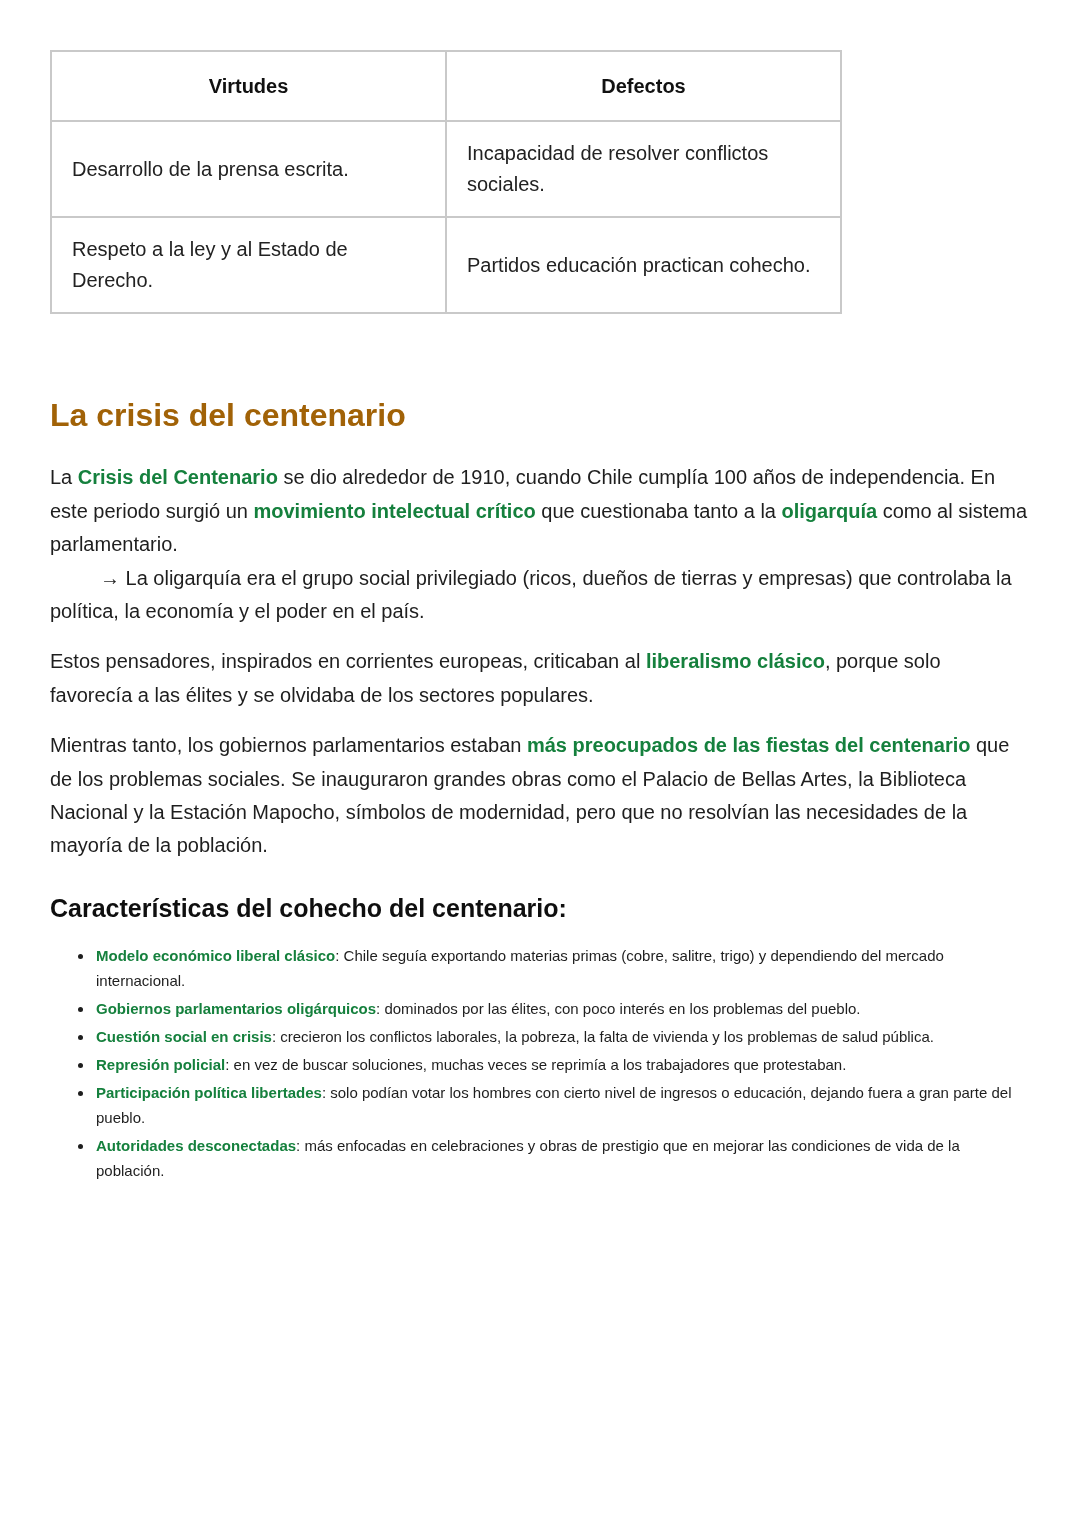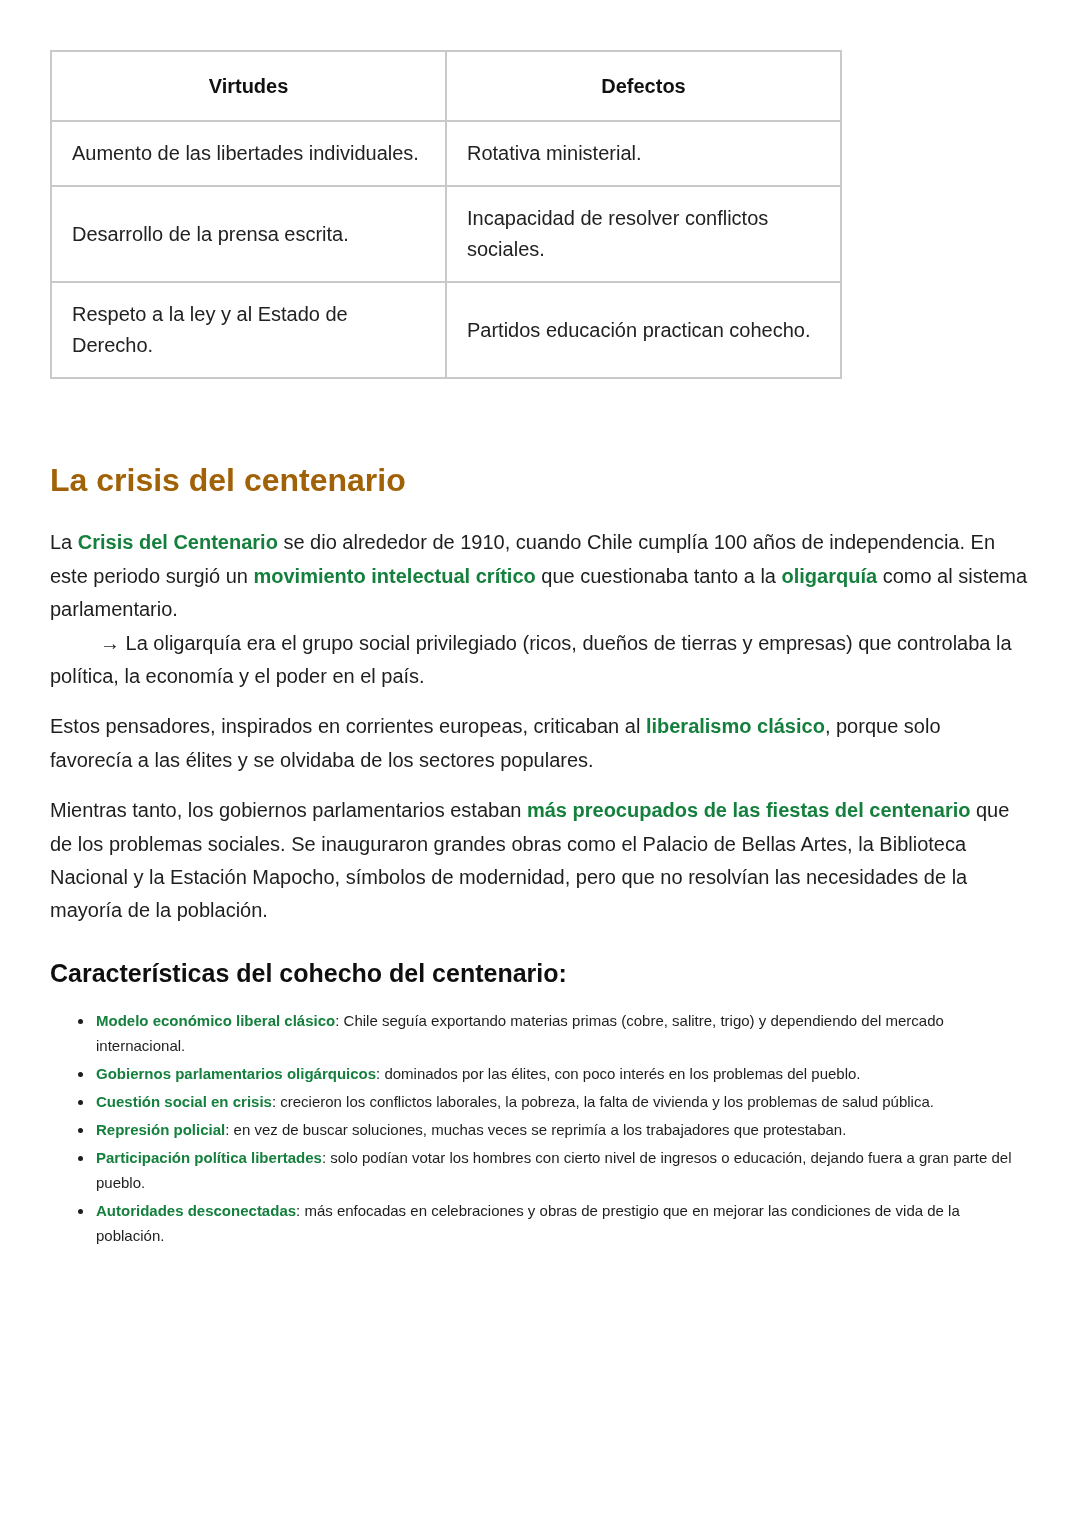--- a/index.html
+++ b/index.html
@@ -85,24 +85,20 @@
 
   <table class="cmp">
     <thead>
       <tr>
         <th>Virtudes</th>
         <th>Defectos</th>
       </tr>
     </thead>
     <tbody id="cmp-body">
         <tr>
-          <td>Aumento de las libertades individuales.</td>
-          <td>Rotativa ministerial.</td>
-        </tr>
-        <tr>
           <td>Desarrollo de la prensa escrita.</td>
           <td>Incapacidad de resolver conflictos sociales.</td>
         </tr>
         <tr>
           <td>Respeto a la ley y al Estado de Derecho.</td>
           <td>Partidos educación practican cohecho.</td>
         </tr>
       </tbody>
   </table>
 

